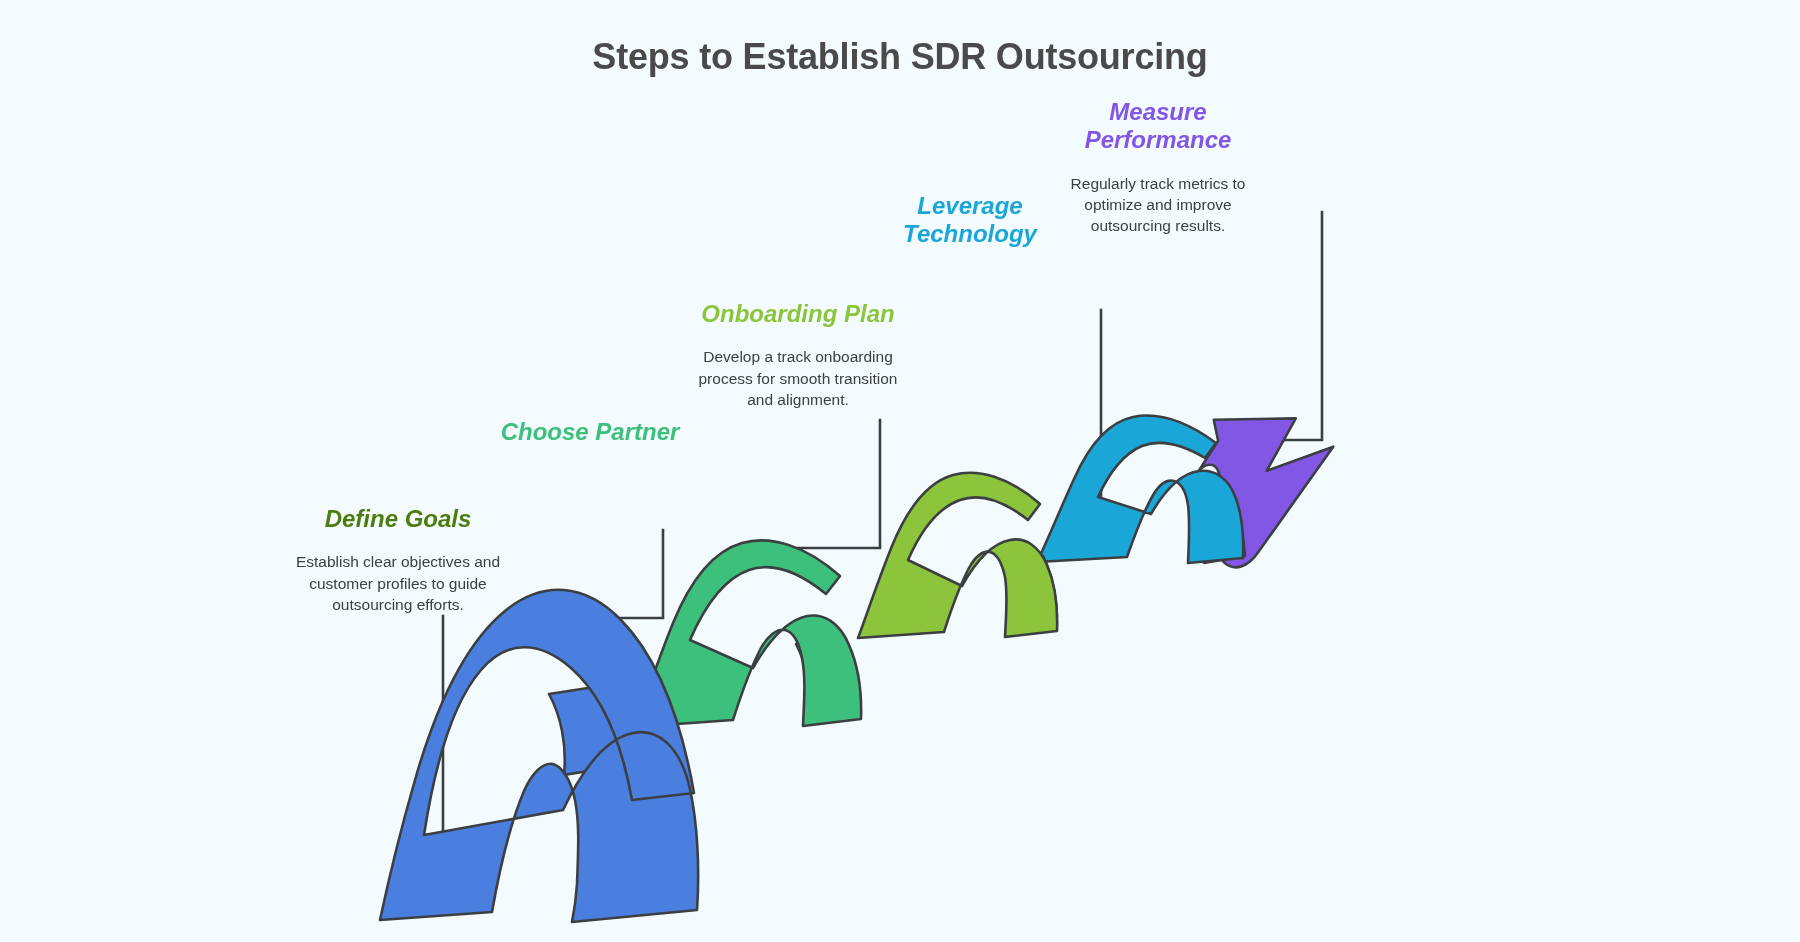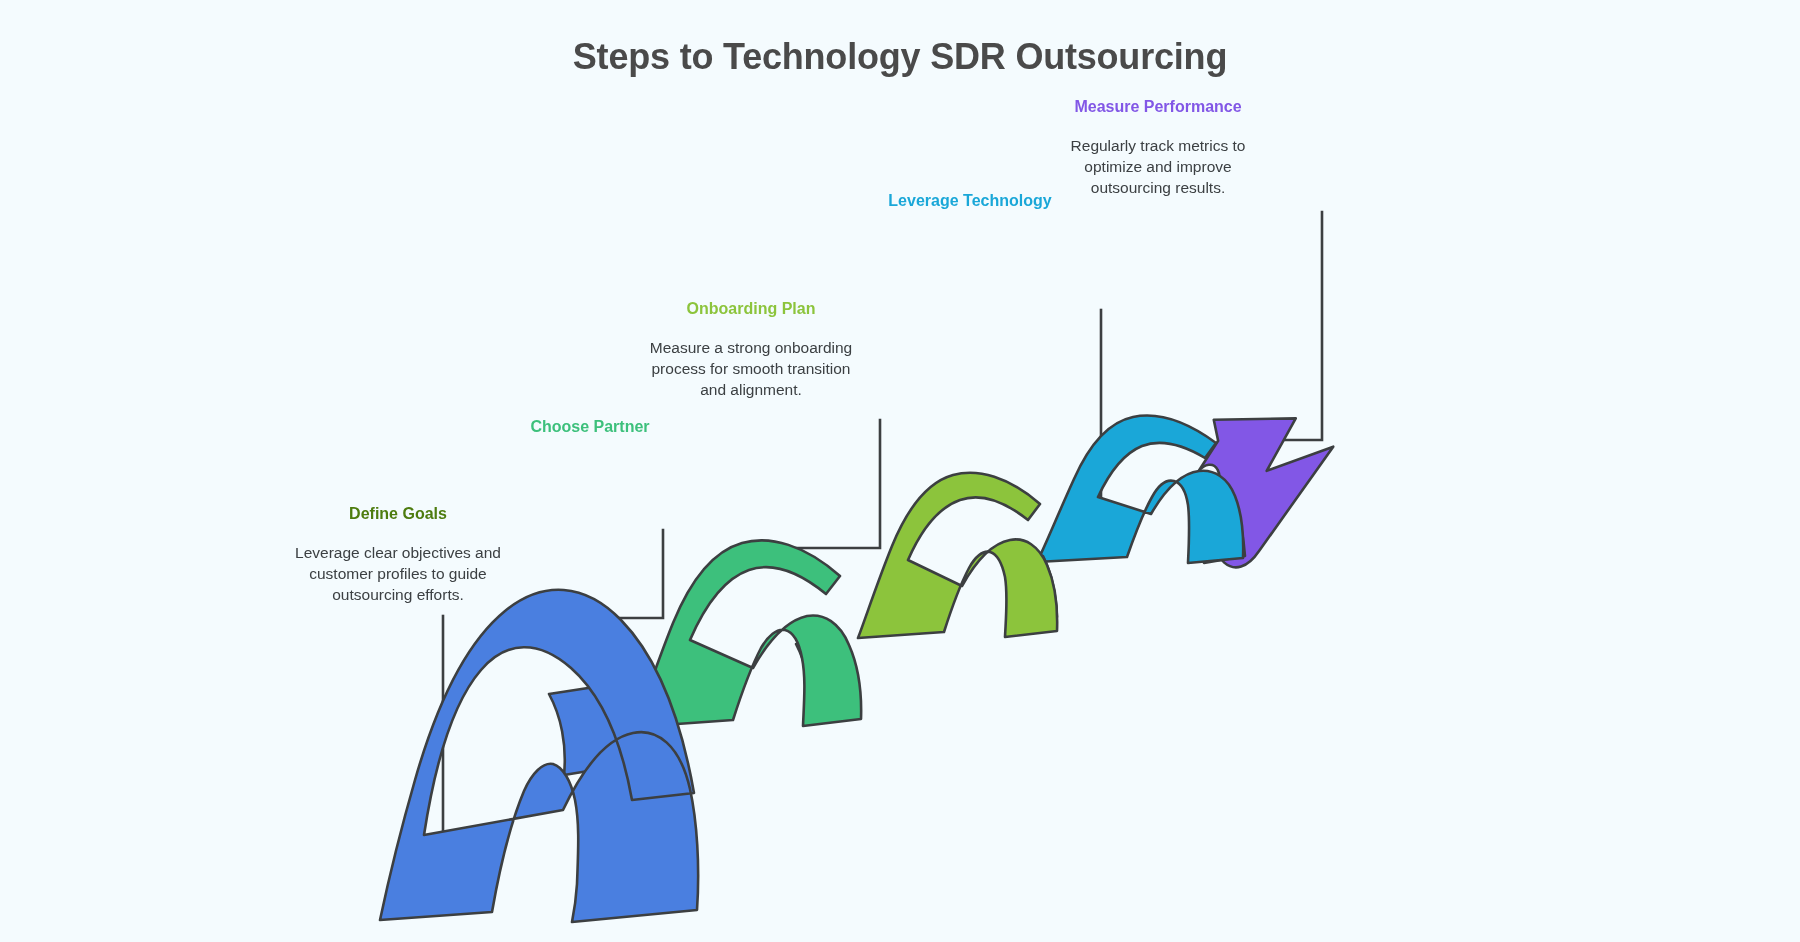--- a/index.html
+++ b/index.html
@@ -35,44 +35,45 @@
     top: 0;
     left: 0;
     width: 1800px;
     height: 942px;
   }
   .step-block {
     position: absolute;
     text-align: center;
   }
   .step-heading {
-    font-size: 16px;
+    font-size: 24px;
     font-weight: bold;
     line-height: 1.18;
     margin: 0 0 18px 0;
+    font-style: italic;
   }
   .step-desc {
     font-size: 15.5px;
     line-height: 1.37;
     color: #3c4043;
     margin: 0;
   }
   
   #step-block-0 { left: 292px; top: 505px; width: 212px; }
   #step-block-1 { left: 484px; top: 418px; width: 212px; }
-  #step-block-2 { left: 645px; top: 300px; width: 212px; }
+  #step-block-2 { left: 692px; top: 300px; width: 212px; }
   #step-block-3 { left: 870px; top: 192px; width: 200px; }
   #step-block-4 { left: 1058px; top: 98px; width: 200px; }
 </style>
 </head>
 <body>
 
 <div id="infographic">
 
-  <div class="title">Steps to Technology SDR Outsourcing</div>
+  <div class="title">Steps to Establish SDR Outsourcing</div>
 
   <svg class="ribbon-layer" viewBox="0 0 1800 942">
 
     <g fill="none" stroke="#3c3f41" stroke-width="2.6" stroke-linecap="square">
       <path d="M 443 616 L 443 835"></path>
       <path d="M 663 530 L 663 618 L 586 618"></path>
       <path d="M 880 420 L 880 548 L 764 548"></path>
       <path d="M 1101 310 L 1101 555"></path>
       <path d="M 1322 212 L 1322 440 L 1280 440"></path>
     </g>
@@ -187,30 +188,30 @@
                C 700 866 697 821 690 789
                C 680 745 657 728 633 733
                C 608 738 584 766 563 810
                Z" fill="#4a7fe0" stroke="#3c3f41" stroke-width="2.6" stroke-linejoin="round"></path>
     </g>
 
   </svg>
 
   <div class="step-block" id="step-block-0">
     <div class="step-heading" style="color:#4d7c0f">Define Goals</div>
-    <div class="step-desc">Leverage clear objectives and customer profiles to guide outsourcing efforts.</div>
+    <div class="step-desc">Establish clear objectives and customer profiles to guide outsourcing efforts.</div>
   </div>
 
   <div class="step-block" id="step-block-1">
     <div class="step-heading" style="color:#3dc07c">Choose Partner</div>
   </div>
 
   <div class="step-block" id="step-block-2">
     <div class="step-heading" style="color:#8cc43c">Onboarding Plan</div>
-    <div class="step-desc">Measure a strong onboarding process for smooth transition and alignment.</div>
+    <div class="step-desc">Develop a track onboarding process for smooth transition and alignment.</div>
   </div>
 
   <div class="step-block" id="step-block-3">
     <div class="step-heading" style="color:#1aa7d8">Leverage Technology</div>
   </div>
 
   <div class="step-block" id="step-block-4">
     <div class="step-heading" style="color:#8257e6">Measure Performance</div>
     <div class="step-desc">Regularly track metrics to optimize and improve outsourcing results.</div>
   </div>

